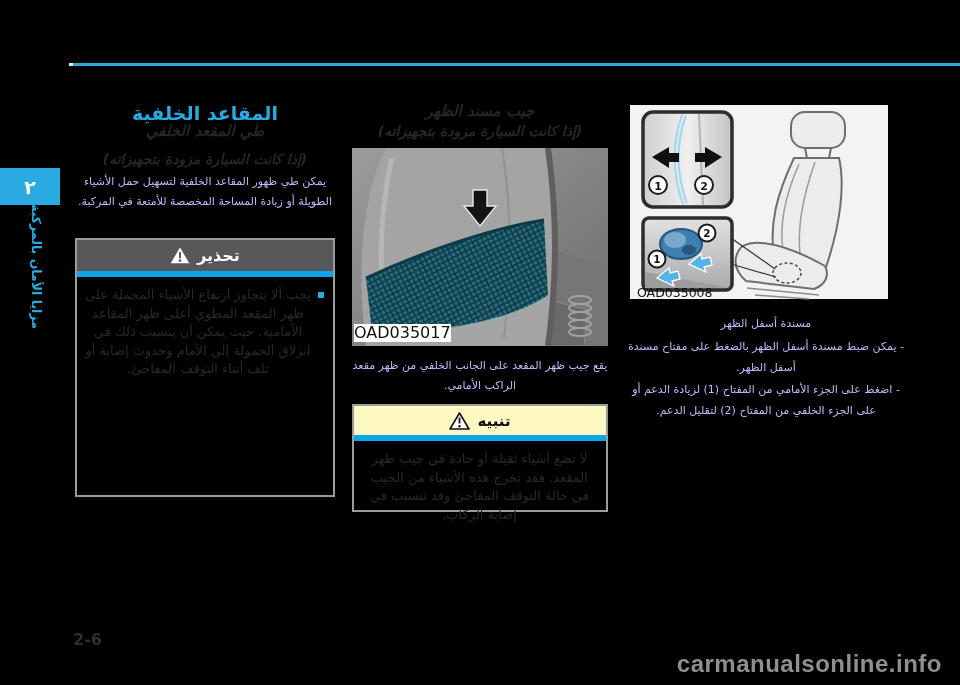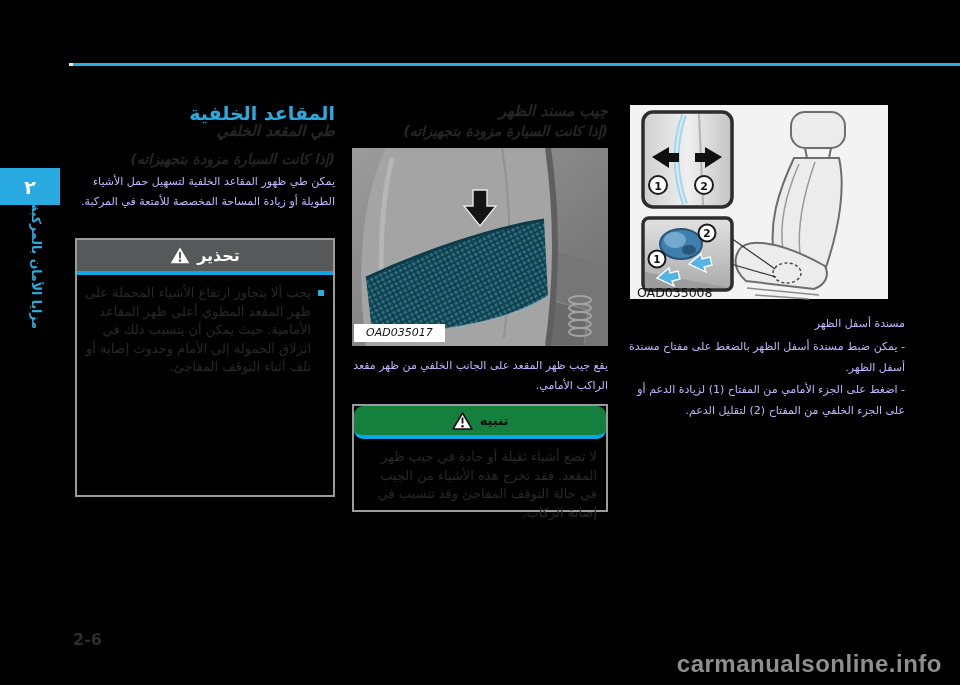--- a/index.html
+++ b/index.html
@@ -1,50 +1,50 @@
 <!DOCTYPE html>
 <html lang="ar"><head>
 <meta charset="utf-8">
 <style>
   html,body{margin:0;padding:0;background:#000;}
   #page{position:relative;width:960px;height:685px;background:#000;overflow:hidden;
         font-family:"DejaVu Sans",sans-serif;}
   .abs{position:absolute;}
-  .rtl{direction:rtl;text-align:right;}
+  .rtl{direction:rtl;text-align:center;}
   
   .top-rule{left:73px;top:63px;width:887px;height:3px;background:#29ABE2;}
   .top-rule-tick{left:69px;top:63px;width:4px;height:3px;background:#e8e8e8;}
   
   .chapter-tab{left:0;top:168px;width:60px;height:37px;background:#29ABE2;color:#fff;
         display:flex;align-items:center;justify-content:center;font-size:19px;font-weight:bold;}
   .side-vert-wrap{left:16px;top:212px;width:40px;height:108px;display:flex;align-items:center;justify-content:center;}
   .side-vert{white-space:nowrap;transform:rotate(90deg);color:#29ABE2;font-size:12.5px;font-weight:bold;direction:rtl;}
   
   .h-blue{color:#29ABE2;font-size:19px;font-weight:bold;line-height:24px;}
   .sub-it{color:#262626;font-size:15px;font-weight:bold;font-style:italic;line-height:20px;}
   .body-txt{color:#c4b5fd;font-size:11px;line-height:20px;}
   .left-col{left:75px;width:260px;}
   .mid-col{left:352px;width:256px;}
   .right-col{left:627px;width:278px;}
   
   .callout-box{box-sizing:border-box;border:2px solid #9b9b9b;background:#000;}
   .box-head{display:flex;align-items:center;justify-content:center;gap:7px;font-weight:bold;
-        border-bottom:4px solid #0ea5e9;direction:rtl;}
+        border-bottom:6px solid #0ea5e9;direction:rtl;}
   .warn-head{background:#57585A;color:#fff;height:31px;font-size:16px;}
-  .caut-head{background:#15803d;color:#0a0a0a;height:29px;font-size:13px;border-radius:9px;}
+  .caut-head{background:#fef9c3;color:#0a0a0a;height:29px;font-size:15px;}
   .box-body{color:#282828;font-size:13px;line-height:18.5px;padding:9px 9px 6px 8px;}
   ul.warn-list{margin:0;padding:0;list-style:none;}
   ul.warn-list li{position:relative;padding-right:13px;margin-bottom:6px;}
   ul.warn-list li::before{content:"";position:absolute;right:0;top:6px;width:6px;height:6px;background:#29ABE2;}
   ul.plain-list{margin:2px 0 0 0;padding:0;list-style:none;}
   ul.plain-list li{margin-bottom:1px;}
   
   .img-frame{overflow:hidden;}
-  .img-label{position:absolute;background:#fff;color:#111;font-size:11px;line-height:18px;
-        padding:0 12px;font-family:"DejaVu Sans",sans-serif;font-style:italic;}
+  .img-label{position:absolute;background:#fff;color:#111;font-size:16px;line-height:18px;
+        padding:0 0;font-family:"DejaVu Sans",sans-serif;}
   
   .page-num{left:73px;top:630px;color:#2e2e2e;font-size:16px;font-weight:bold;}
   .watermark{right:18px;top:650px;color:#8F8F8F;font-size:24px;font-weight:bold;
         font-family:"Liberation Sans",sans-serif;letter-spacing:0.5px;}
   svg text{font-family:"DejaVu Sans",sans-serif;}
 </style>
 </head>
 <body>
 
 <div id="page">

